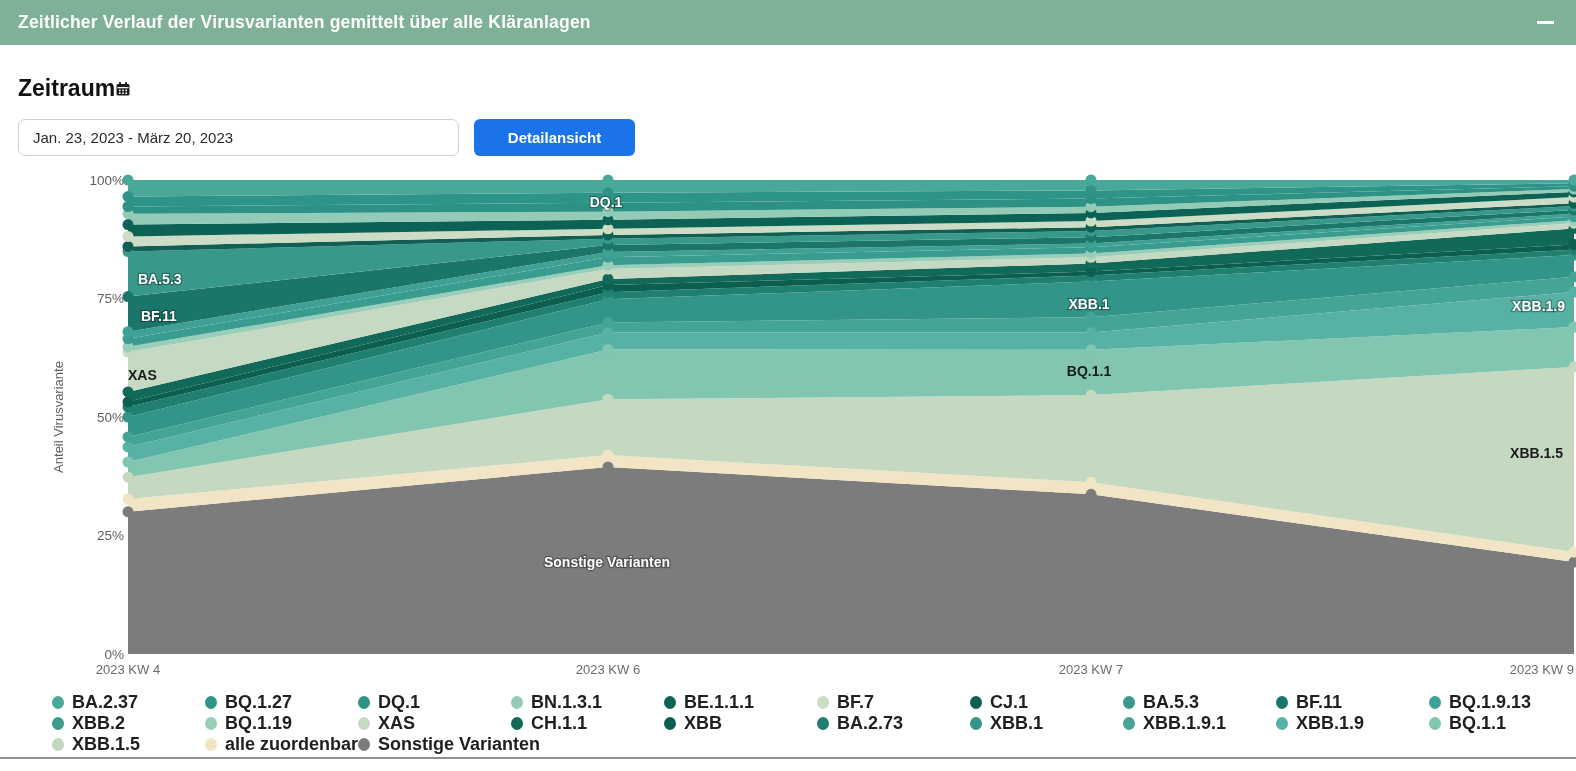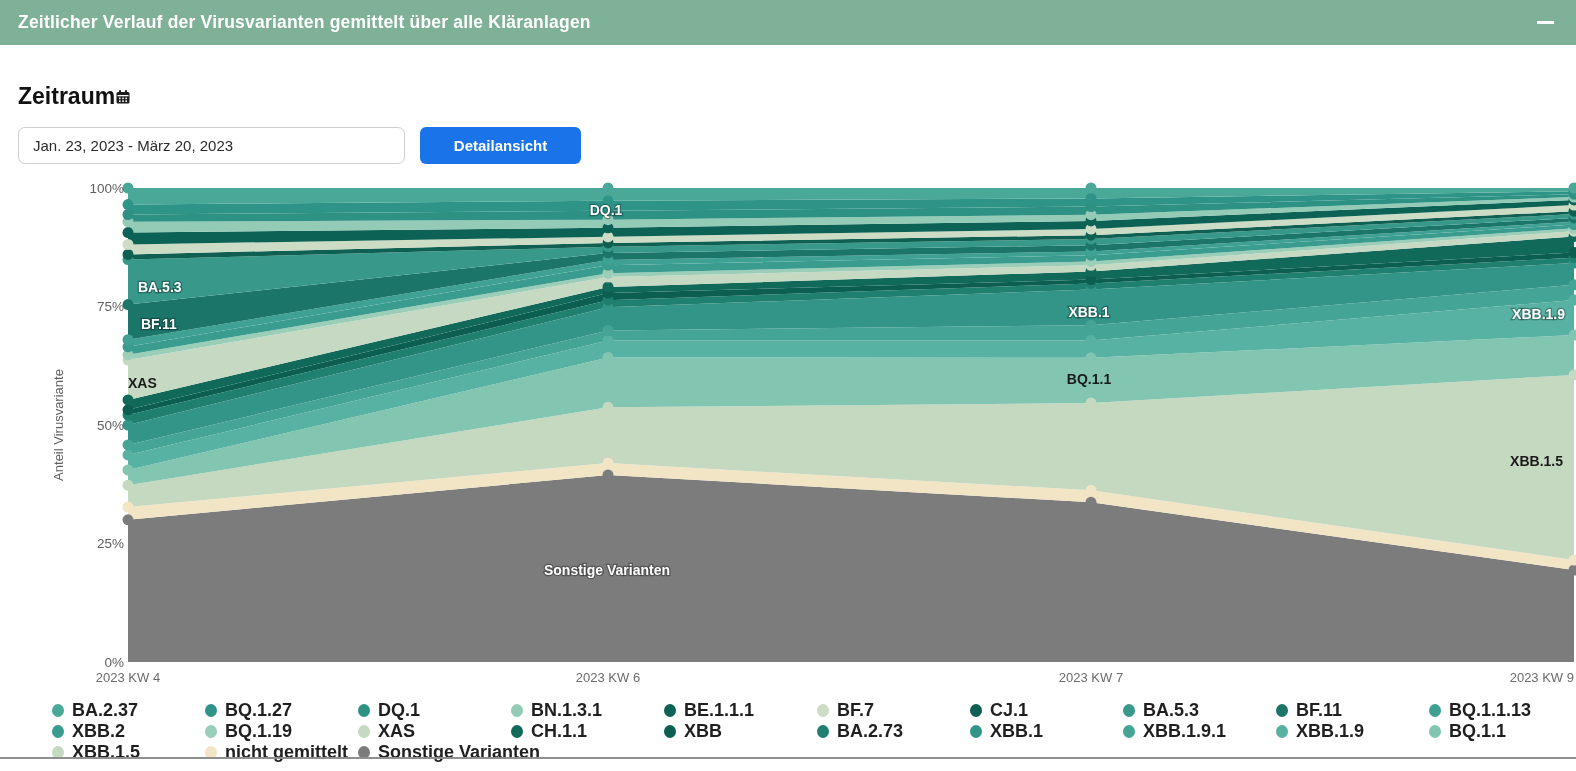--- a/index.html
+++ b/index.html
@@ -11,28 +11,28 @@
   
   .titlebar {
     height:45px; background:#7fb197; display:flex; align-items:center;
     padding:0 18px; justify-content:space-between;
   }
   .titlebar h1 { color:#fff; font-size:17.5px; font-weight:600; letter-spacing:.2px; }
   .min-btn { width:17px; height:3px; background:#fff; border:none; cursor:pointer; display:block; margin-right:4px; }
 
   main { padding:0 18px; }
   .section-title {
-    margin:36px 0 16px; font-size:23px; font-weight:800; color:#111;
+    margin:28px 0 16px; font-size:23px; font-weight:800; color:#111;
     display:flex; align-items:center; gap:0;
   }
   .cal-icon { display:inline-block; margin-top:3px; }
 
   .controls-row { display:flex; gap:15px; align-items:center; }
   .date-input {
-    width:387px; height:37px; border:1px solid #cfcfcf; border-radius:7px;
+    width:441px; height:37px; border:1px solid #cfcfcf; border-radius:7px;
     font-family:"Liberation Sans", sans-serif; font-size:15px; color:#2b2b2b;
     padding:0 14px; outline:none; background:#fff;
   }
   .detail-btn {
     width:161px; height:37px; background:#1a73e8; color:#fff; border:none;
     border-radius:6px; font-family:"Liberation Sans", sans-serif;
     font-size:15px; font-weight:600; cursor:pointer;
   }
 
   .chart-wrap { margin-top:11px; }
@@ -255,21 +255,21 @@
       <div class="legend-item">
        <span class="legend-dot" style="background:#38998b"></span>
        <span class="legend-label">BA.5.3</span>
      </div>
       <div class="legend-item">
        <span class="legend-dot" style="background:#1b7569"></span>
        <span class="legend-label">BF.11</span>
      </div>
       <div class="legend-item">
        <span class="legend-dot" style="background:#3fa194"></span>
-       <span class="legend-label">BQ.1.1.13</span>
+       <span class="legend-label">BQ.1.9.13</span>
      </div>
       <div class="legend-item">
        <span class="legend-dot" style="background:#3a9c8e"></span>
        <span class="legend-label">XBB.2</span>
      </div>
       <div class="legend-item">
        <span class="legend-dot" style="background:#9bceb9"></span>
        <span class="legend-label">BQ.1.19</span>
      </div>
       <div class="legend-item">
@@ -303,21 +303,21 @@
       <div class="legend-item">
        <span class="legend-dot" style="background:#82c5b0"></span>
        <span class="legend-label">BQ.1.1</span>
      </div>
       <div class="legend-item">
        <span class="legend-dot" style="background:#c5d8c0"></span>
        <span class="legend-label">XBB.1.5</span>
      </div>
       <div class="legend-item">
        <span class="legend-dot" style="background:#f2e5c5"></span>
-       <span class="legend-label">nicht gemittelt</span>
+       <span class="legend-label">alle zuordenbar</span>
      </div>
       <div class="legend-item">
        <span class="legend-dot" style="background:#7c7c7c"></span>
        <span class="legend-label">Sonstige Varianten</span>
      </div>
     </div>
 </main>
 
 <div class="bottom-line"></div>
 

